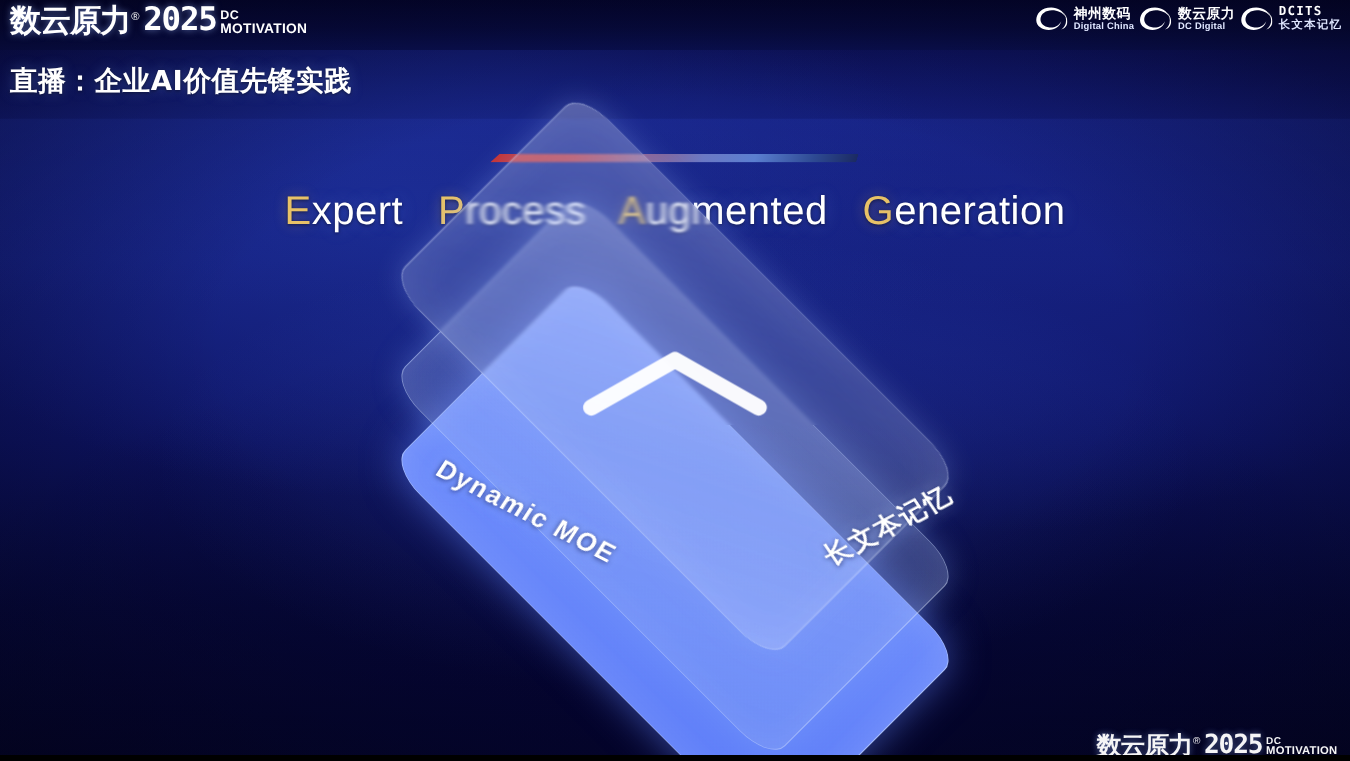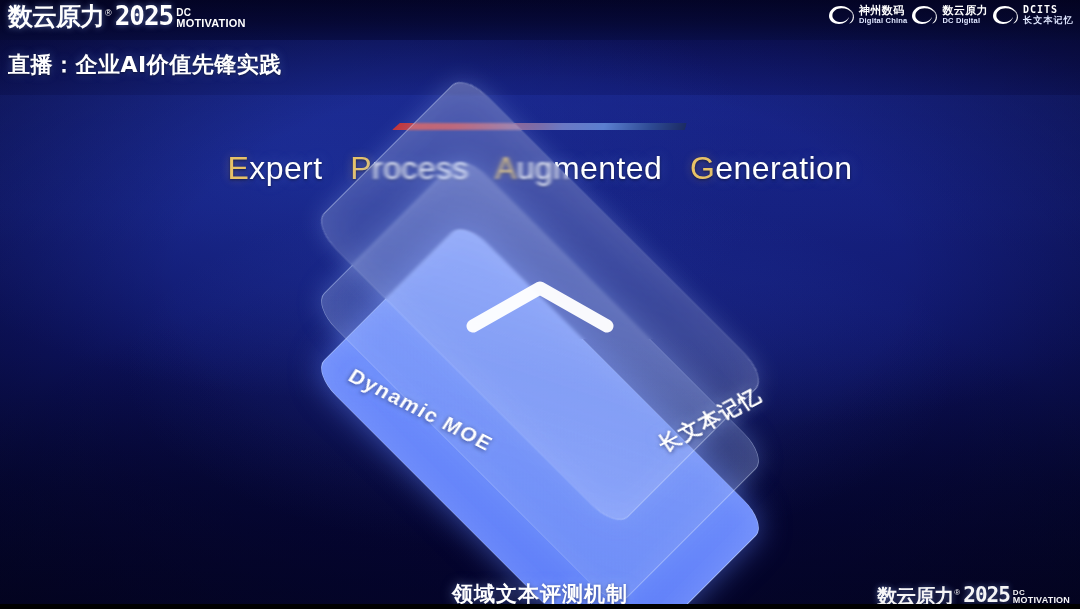--- a/index.html
+++ b/index.html
@@ -307,21 +307,20 @@
     </div>
 
     <div class="layer layer-top">
       <div class="plate"></div>
     </div>
 
     <svg class="chevron" viewBox="0 0 150 56">
       <path d="M8 48 L75 10 L142 48" fill="none" stroke="#ffffff" stroke-width="13" stroke-linecap="round" stroke-linejoin="round" opacity="0.96"></path>
     </svg>
 
-    <div class="layer-label label-top">领域文本评测机制</div>
     <div class="label-skew label-moe">Dynamic MOE</div>
     <div class="label-skew label-mem">长文本记忆</div>
 
   </div>
 
   <div class="watermark">
     <span class="brand-cn">数云原力</span>
     <span class="brand-reg">®</span>
     <span class="brand-year">2025</span>
     <span class="brand-dc">

